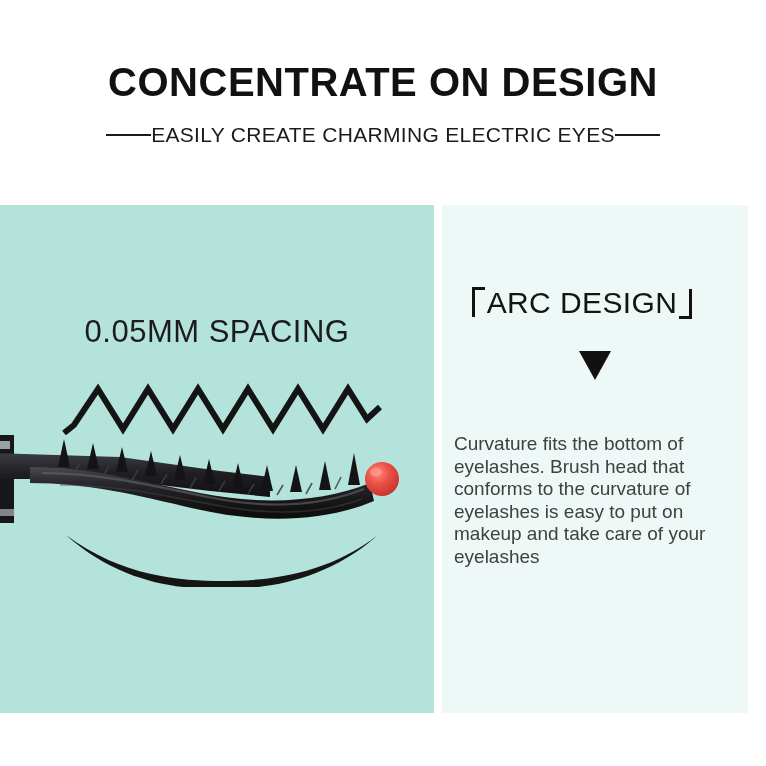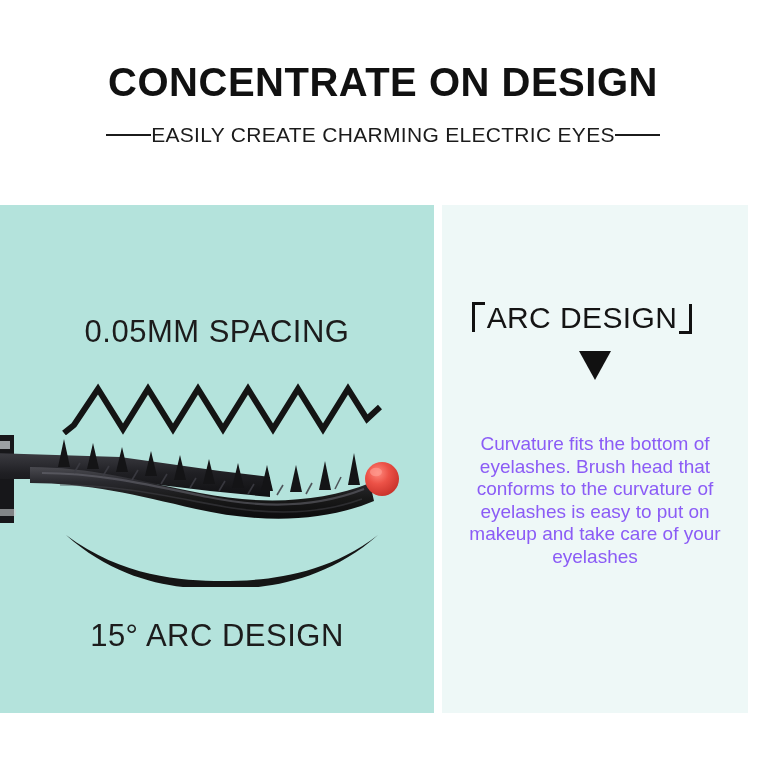--- a/index.html
+++ b/index.html
@@ -131,21 +131,20 @@
   
   .arc-design-head {
     position: absolute;
     left: 0;
     top: 82px;
     width: 280px;
     display: flex;
     align-items: flex-start;
     justify-content: center;
     gap: 2px;
-    margin-top: 15px;
   }
   .bracket {
     display: block;
     width: 13px;
     height: 30px;
     position: relative;
     flex: 0 0 auto;
   }
   .bracket.left::before,
   .bracket.left::after {
@@ -187,24 +186,23 @@
     height: 0;
     border-left: 16px solid transparent;
     border-right: 16px solid transparent;
     border-top: 29px solid #111111;
   }
   .body-copy {
     position: absolute;
     left: 12px;
     top: 228px;
     width: 282px;
-    text-align: center;
     font-size: 19px;
     line-height: 22.6px;
-    color: #8b5cf6;
+    color: #404040;
   }
 </style>
 </head>
 <body>
 
 <div class="header">
   <div class="main-title">CONCENTRATE ON DESIGN</div>
   <div class="subtitle-row">
     <span class="sub-rule"></span>
     <span class="subtitle-text">EASILY CREATE CHARMING ELECTRIC EYES</span>
@@ -294,21 +292,20 @@
   <div class="arc-wrap">
     <svg width="320" height="60" viewBox="0 0 320 60" xmlns="http://www.w3.org/2000/svg">
       <path d="M4,8
                C60,58 120,62 160,62
                C200,62 262,56 316,8
                C262,50 200,54 160,54
                C120,54 60,50 4,8 Z" fill="#151515"></path>
     </svg>
   </div>
 
-  <div class="arc-label">15° ARC DESIGN</div>
 </div>
 
 <div class="panel-right">
 
   <div class="arc-design-head">
     <span class="bracket left"></span>
     <span class="arc-design-text">ARC DESIGN</span>
     <span class="bracket right"></span>
   </div>
 

